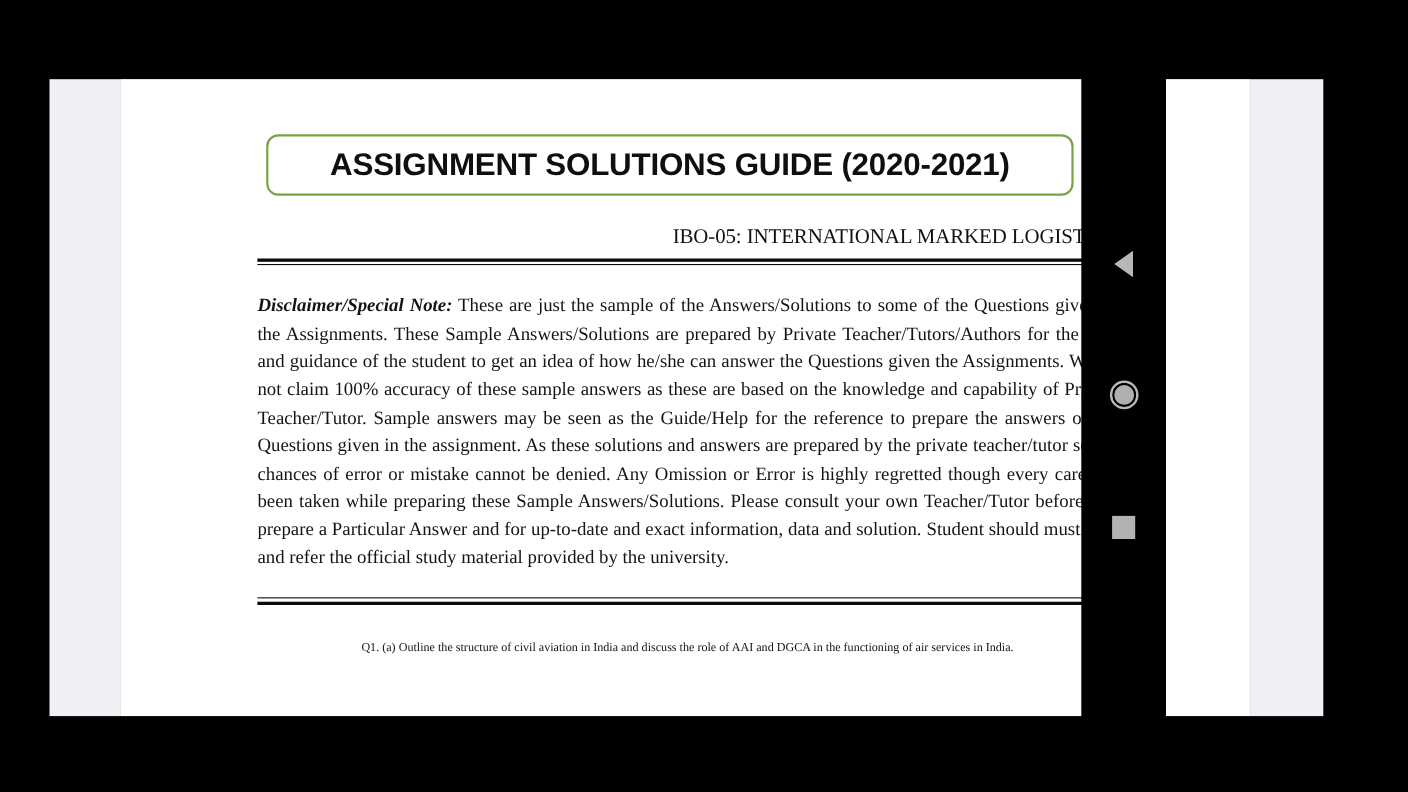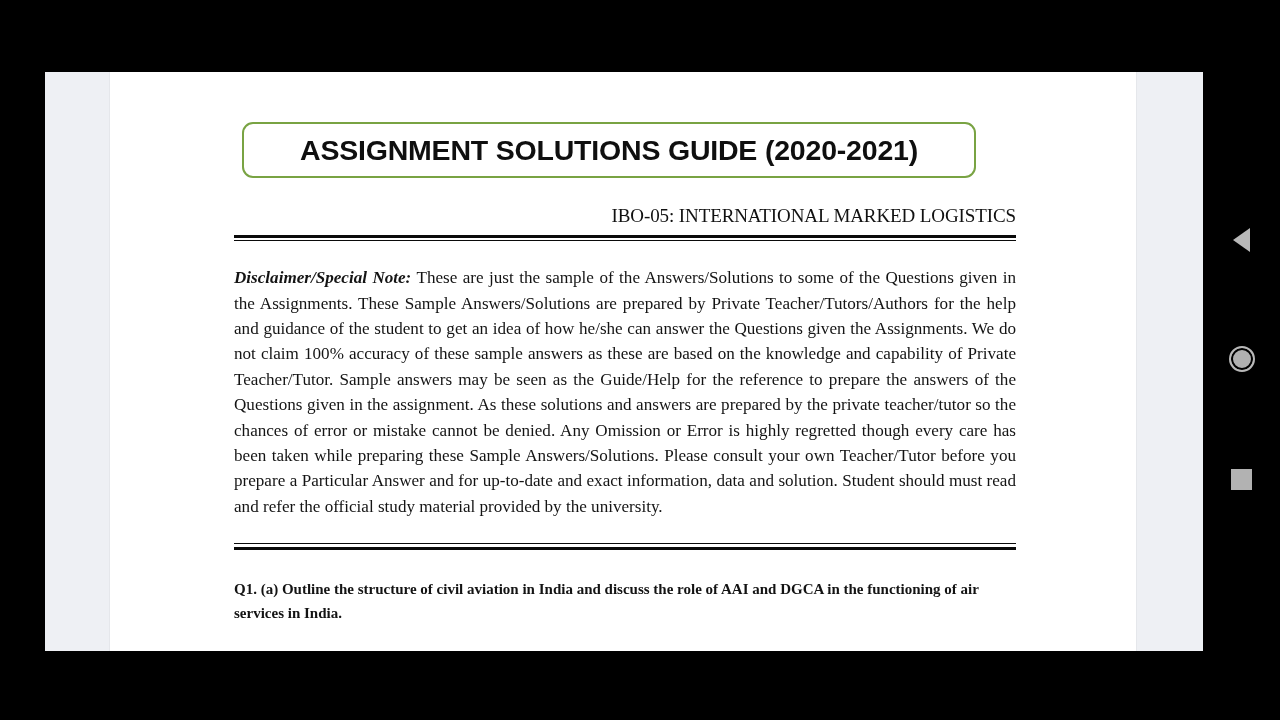--- a/index.html
+++ b/index.html
@@ -8,21 +8,21 @@
     padding: 0;
     width: 1280px;
     height: 720px;
     overflow: hidden;
     background: #000000;
     font-family: "Liberation Serif", serif;
   }
 
   #screen {
     position: relative;
-    width: 1280px;
+    width: 1060px;
     height: 720px;
     background: #000000;
   }
 
   
   #viewer {
     position: absolute;
     left: 45px;
     top: 72px;
     width: 1158px;
@@ -138,24 +138,25 @@
     font-style: italic;
   }
 
   
   .question-block {
     position: absolute;
     left: 0;
     top: 505px;
     width: 782px;
     font-family: "Liberation Serif", serif;
-    font-weight: bold;
-    font-size: 15px;
+    font-weight: normal;
+    font-size: 11px;
     line-height: 24px;
     color: #131313;
+    text-align: center;
   }
   .question-block .q-text { display: block; }
   .question-block .ans-label {
     display: block;
     margin-top: 2px;
   }
 
   
   #nav-rail {
     position: absolute;

